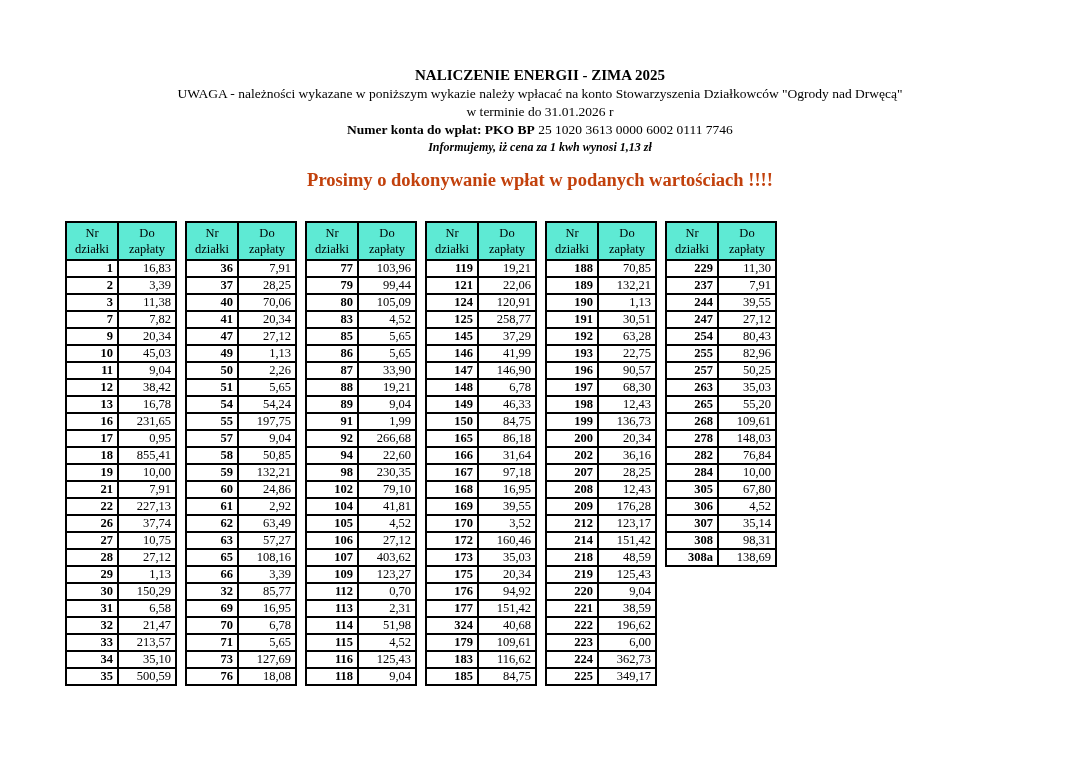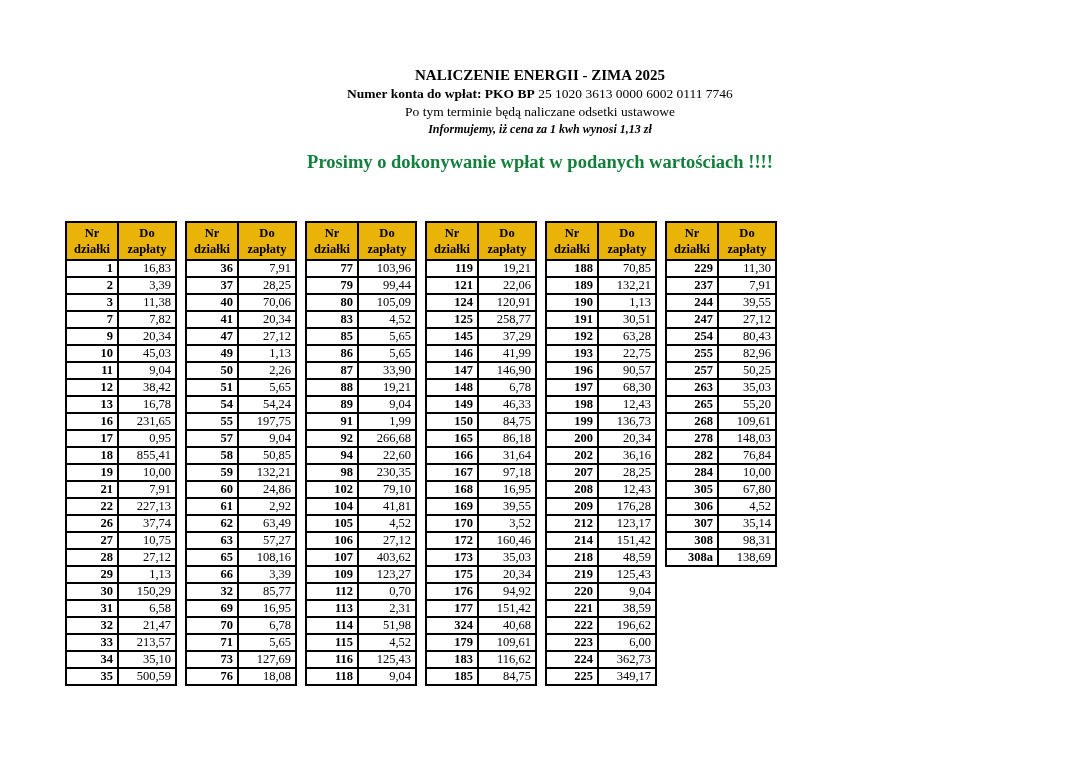--- a/index.html
+++ b/index.html
@@ -55,22 +55,22 @@
     border-collapse: collapse;
     table-layout: fixed;
   }
   table.pay-table th, table.pay-table td {
     border: 2px solid #000000;
     padding: 0;
     font-size: 12.5px;
     overflow: hidden;
   }
   table.pay-table th {
-    background: #eab308;
-    font-weight: bold;
+    background: #5eead4;
+    font-weight: normal;
     white-space: pre-line;
     line-height: 16px;
     height: 36px;
     vertical-align: middle;
   }
   table.pay-table col.c-nr  { width: 52px; }
   table.pay-table col.c-val { width: 58px; }
   table.pay-table td {
     height: 15px;
     line-height: 15px;
@@ -80,24 +80,25 @@
   }
   table.pay-table td.nr { font-weight: bold; }
 </style>
 </head>
 <body>
 
 <div class="page">
 
   <div class="header-block">
     <div class="doc-title">NALICZENIE ENERGII - ZIMA 2025</div>
+    <div class="hline">UWAGA - należności wykazane w poniższym wykazie należy wpłacać na konto Stowarzyszenia Działkowców "Ogrody nad Drwęcą"</div>
+    <div class="hline">w terminie do 31.01.2026 r</div>
     <div class="account-line"><span class="bold">Numer konta do wpłat: PKO BP</span><span> 25 1020 3613 0000 6002 0111 7746</span></div>
-    <div class="hline">Po tym terminie będą naliczane odsetki ustawowe</div>
     <div class="price-line">Informujemy, iż cena za 1 kwh wynosi 1,13 zł</div>
-    <div class="red-notice" style="color: #15803d;">Prosimy o dokonywanie wpłat w podanych wartościach !!!!</div>
+    <div class="red-notice" style="color: #c2410c;">Prosimy o dokonywanie wpłat w podanych wartościach !!!!</div>
   </div>
 
   <div class="tables-row">
     <table class="pay-table">
       <colgroup>
           <col class="c-nr">
           <col class="c-val">
         </colgroup>
       <thead>
           <tr>

